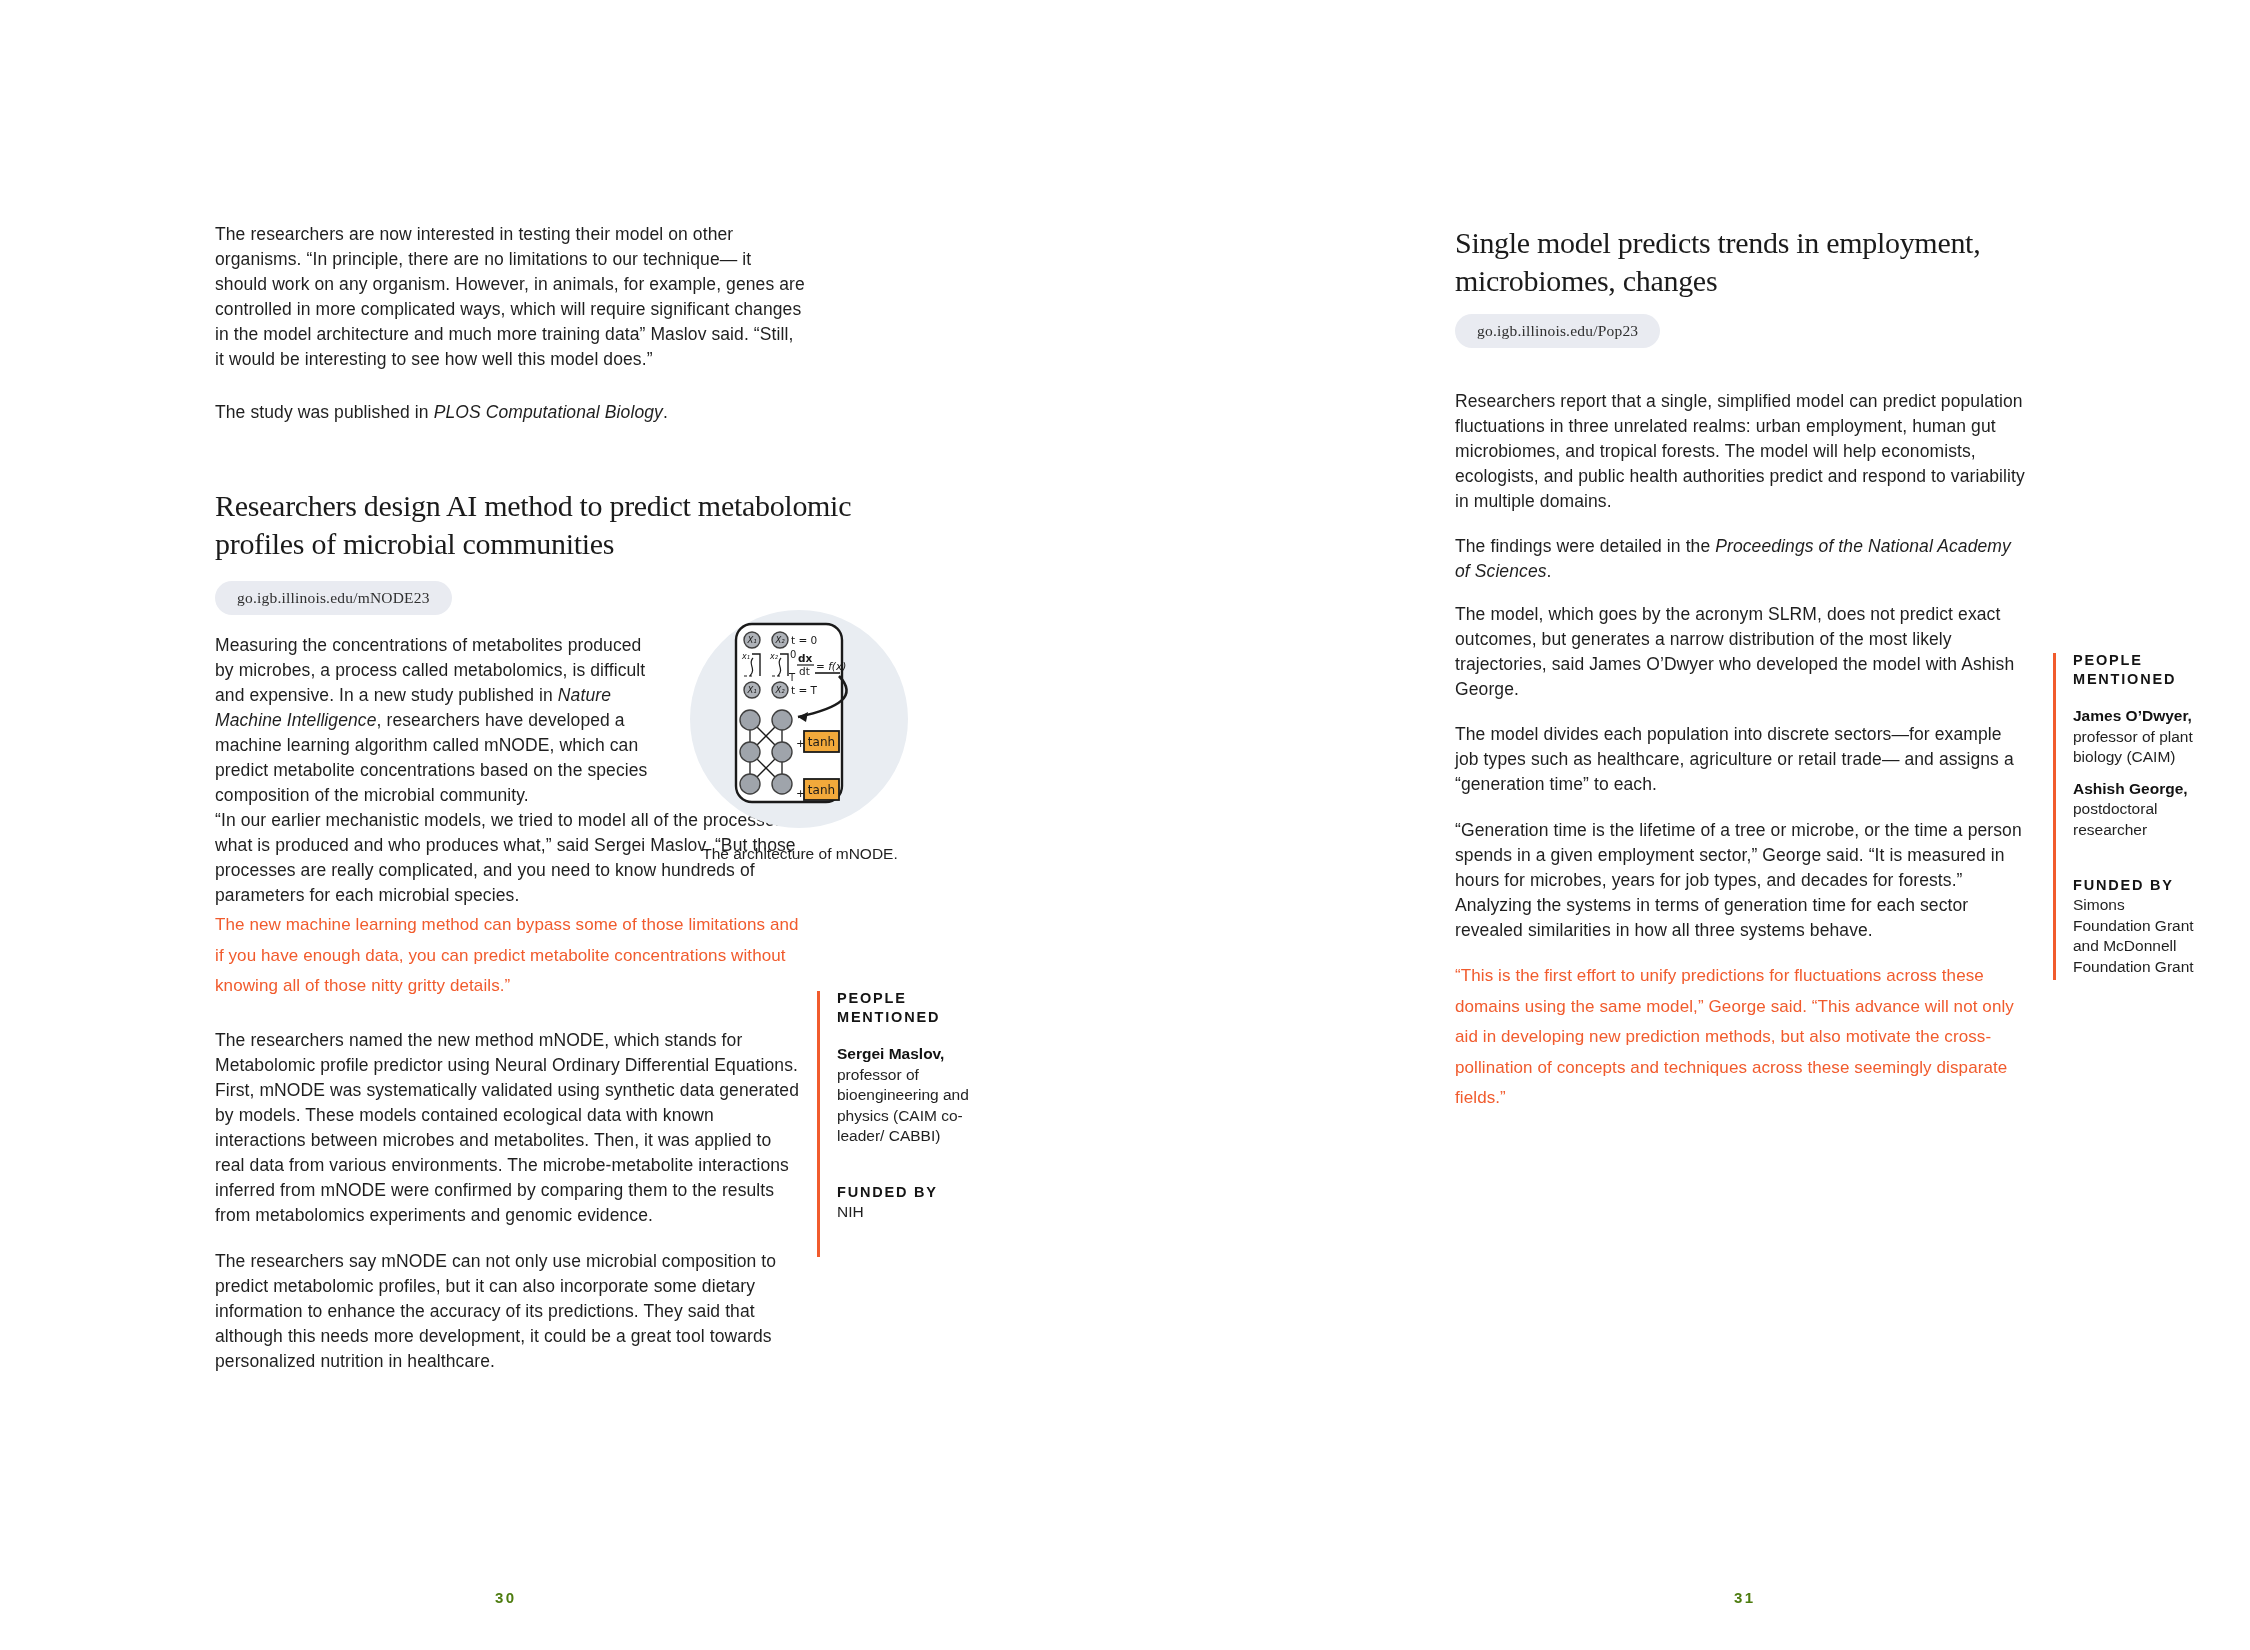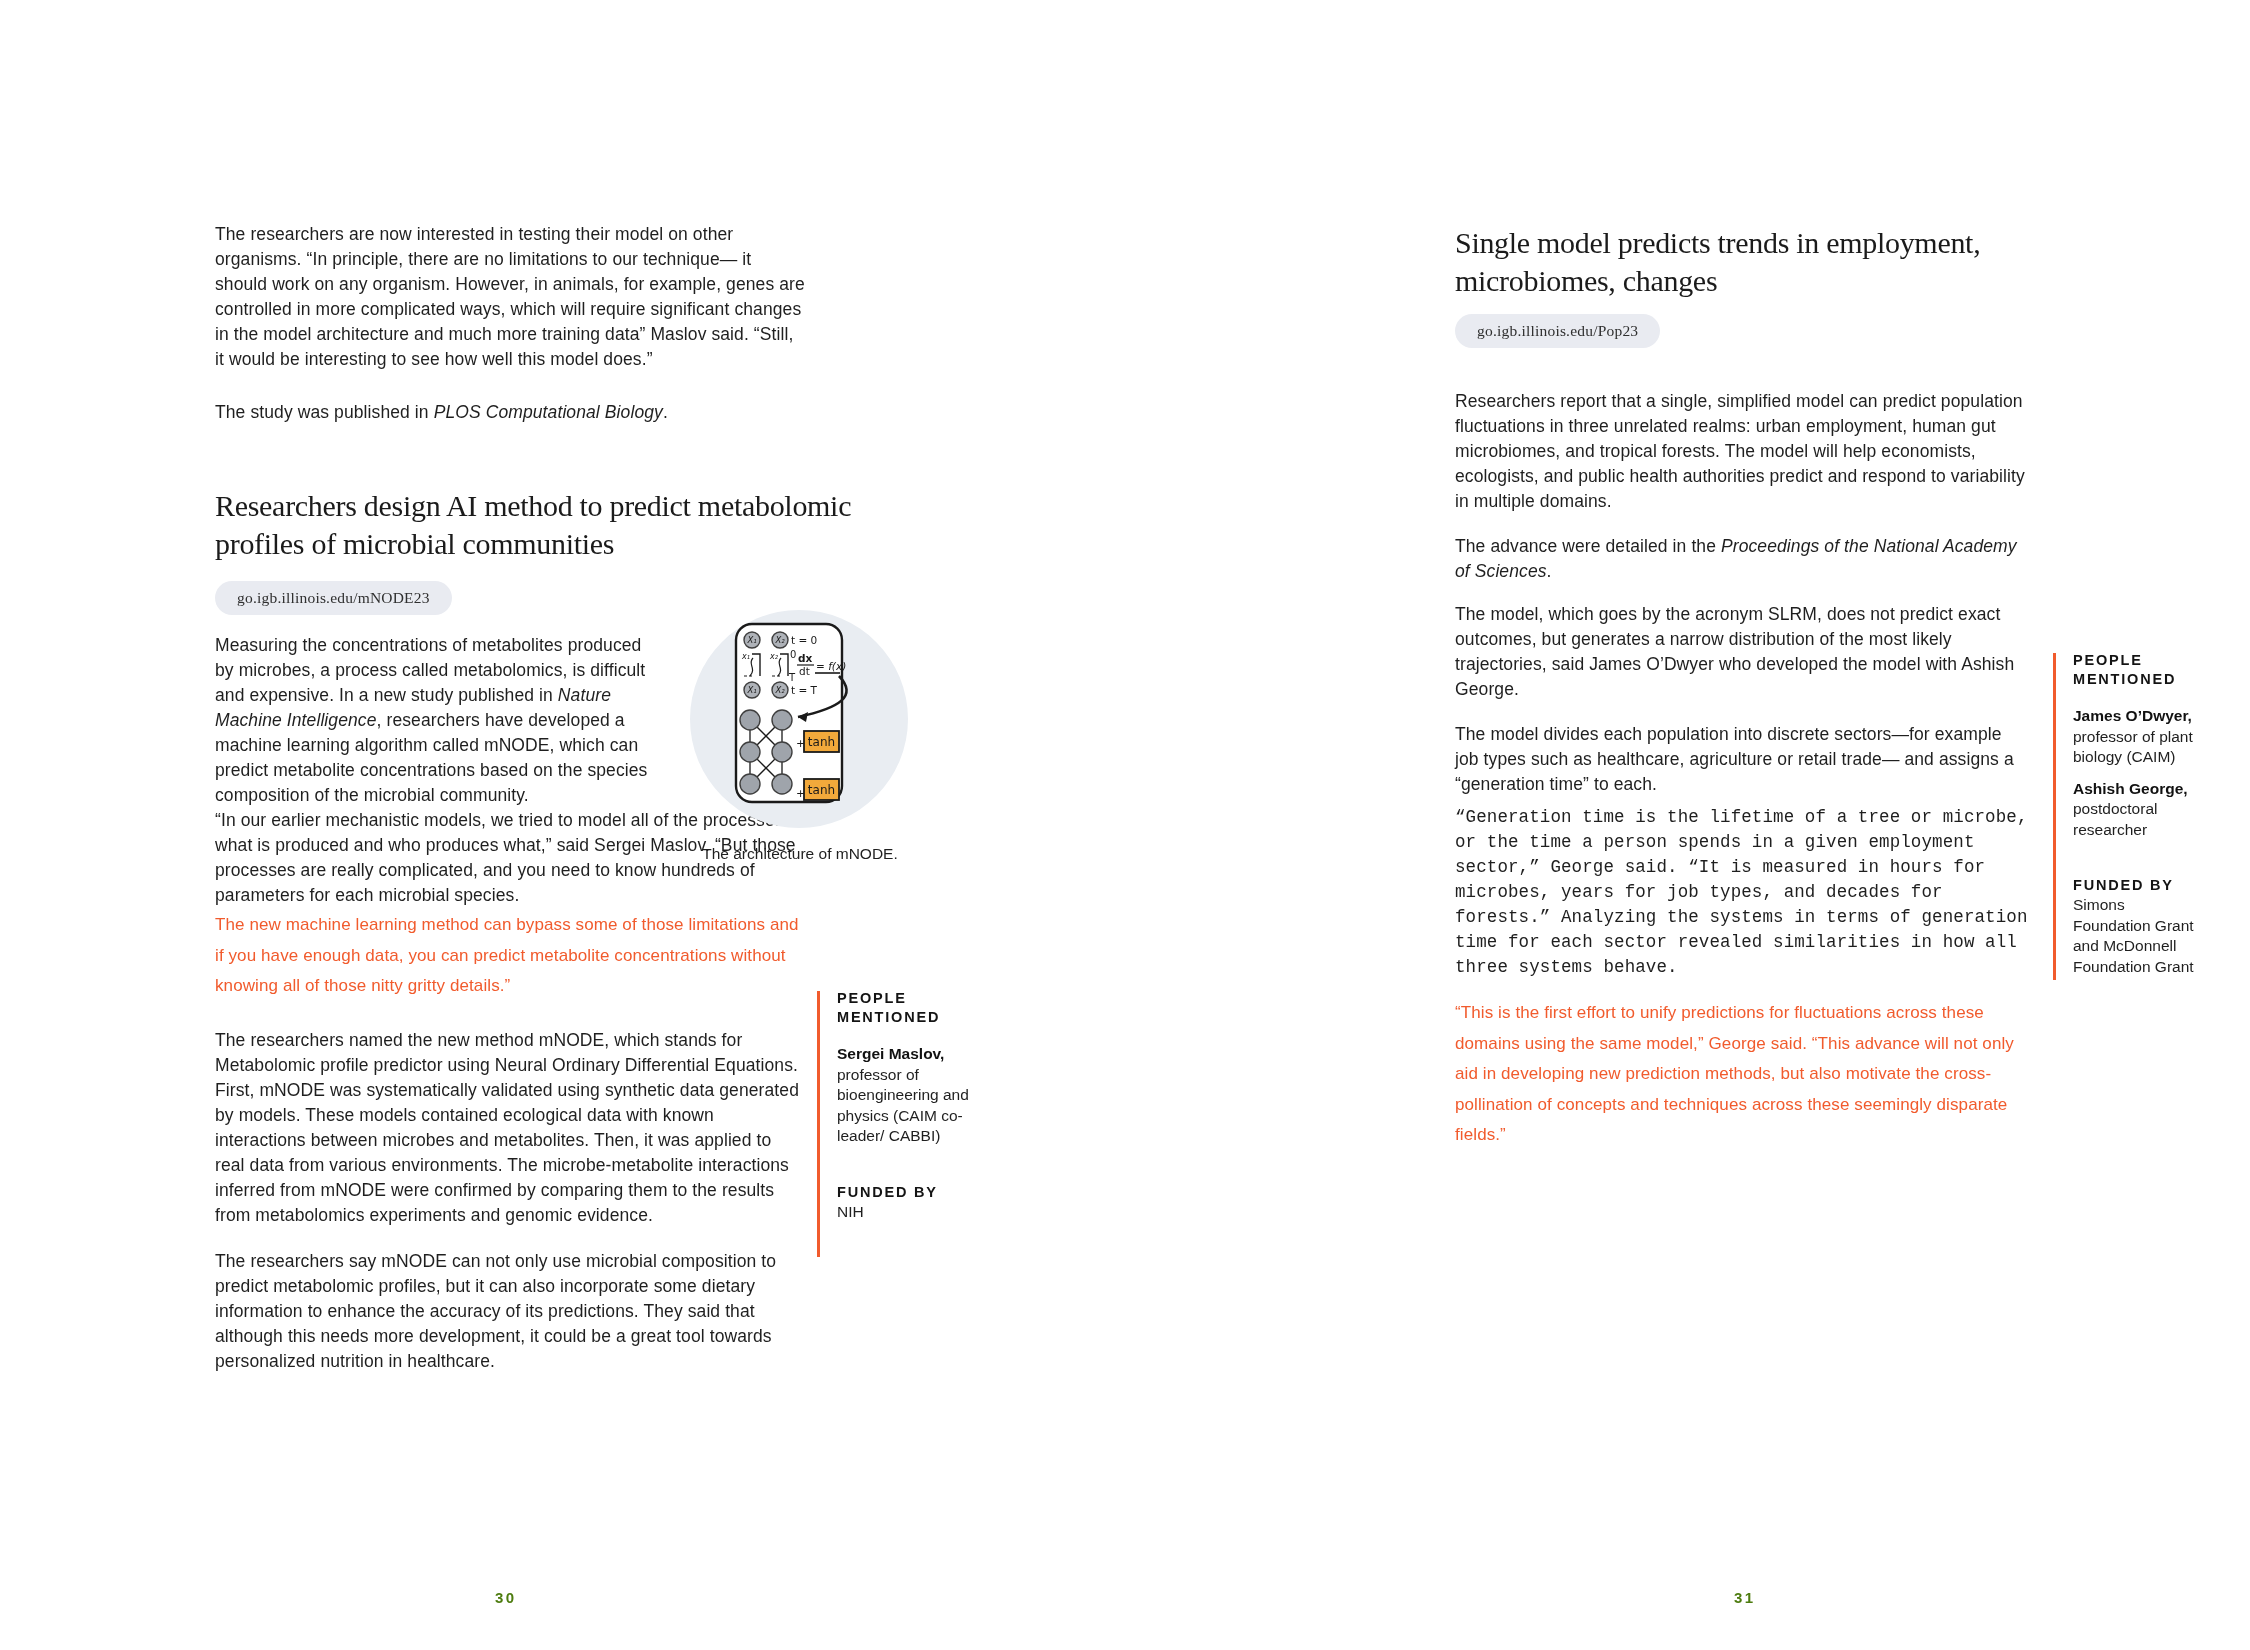--- a/index.html
+++ b/index.html
@@ -141,27 +141,27 @@
 
   <div class="article-col" style="left:1455px;top:224px;width:575px;">
     <h2 class="serif-title" style="width:640px;">Single model predicts trends in employment, microbiomes, changes</h2>
 
     <div style="margin-top:14px;">
       <span class="url-pill">go.igb.illinois.edu/Pop23</span>
     </div>
 
     <p class="body-text" style="margin-top:41px;">Researchers report that a single, simplified model can predict population fluctuations in three unrelated realms: urban employment, human gut microbiomes, and tropical forests. The model will help economists, ecologists, and public health authorities predict and respond to variability in multiple domains.</p>
 
-    <p class="body-text" style="margin-top:20px;"><span>The advance were detailed in the </span><span class="it">Proceedings of the National Academy of Sciences</span><span>.</span></p>
+    <p class="body-text" style="margin-top:20px;"><span>The findings were detailed in the </span><span class="it">Proceedings of the National Academy of Sciences</span><span>.</span></p>
 
     <p class="body-text" style="margin-top:18px;">The model, which goes by the acronym SLRM, does not predict exact outcomes, but generates a narrow distribution of the most likely trajectories, said James O’Dwyer who developed the model with Ashish George.</p>
 
     <p class="body-text" style="margin-top:20px;">The model divides each population into discrete sectors—for example job types such as healthcare, agriculture or retail trade— and assigns a “generation time” to each.</p>
 
-    <p class="body-text" style="margin-top:8px;font-family:Liberation Mono, monospace;">“Generation time is the lifetime of a tree or microbe, or the time a person spends in a given employment sector,” George said. “It is measured in hours for microbes, years for job types, and decades for forests.” Analyzing the systems in terms of generation time for each sector revealed similarities in how all three systems behave.</p>
+    <p class="body-text" style="margin-top:21px;">“Generation time is the lifetime of a tree or microbe, or the time a person spends in a given employment sector,” George said. “It is measured in hours for microbes, years for job types, and decades for forests.” Analyzing the systems in terms of generation time for each sector revealed similarities in how all three systems behave.</p>
 
 
     <p class="pull-quote" style="margin-top:18px;">“This is the first effort to unify predictions for fluctuations across these domains using the same model,” George said. “This advance will not only aid in developing new prediction methods, but also motivate the cross-pollination of concepts and techniques across these seemingly disparate fields.”</p>
   </div>
 
   <div class="sidebar-rule" style="left:2053px;top:653px;height:327px;"></div>
   <div class="sidebar" style="left:2073px;top:651px;width:128px;">
     <div class="sidebar-header">PEOPLE MENTIONED</div>
     <div class="sidebar-entry"><strong>James O’Dwyer,</strong><span> professor of plant biology (CAIM)</span></div>
     <div class="sidebar-entry" style="margin-top:11px;"><strong>Ashish George,</strong><span> postdoctoral researcher</span></div>

